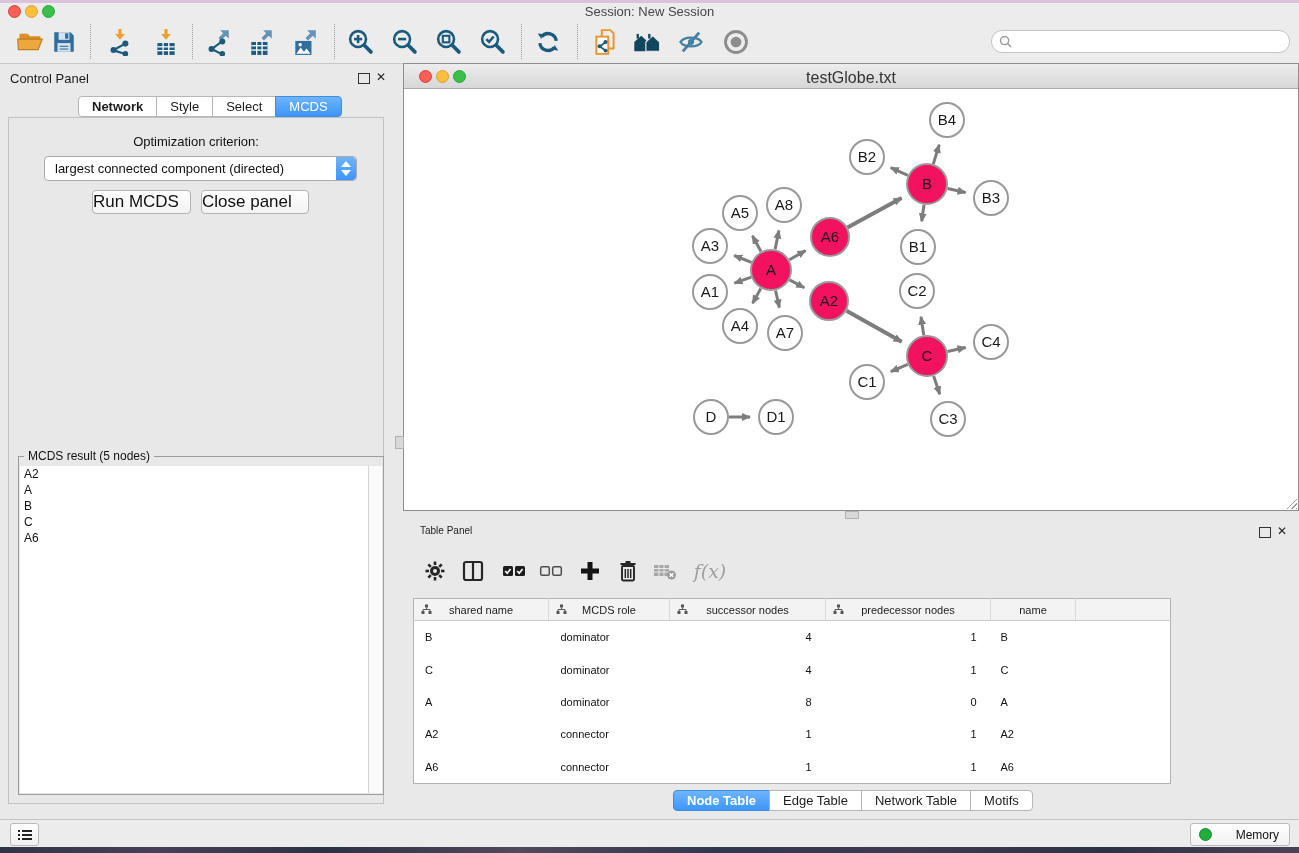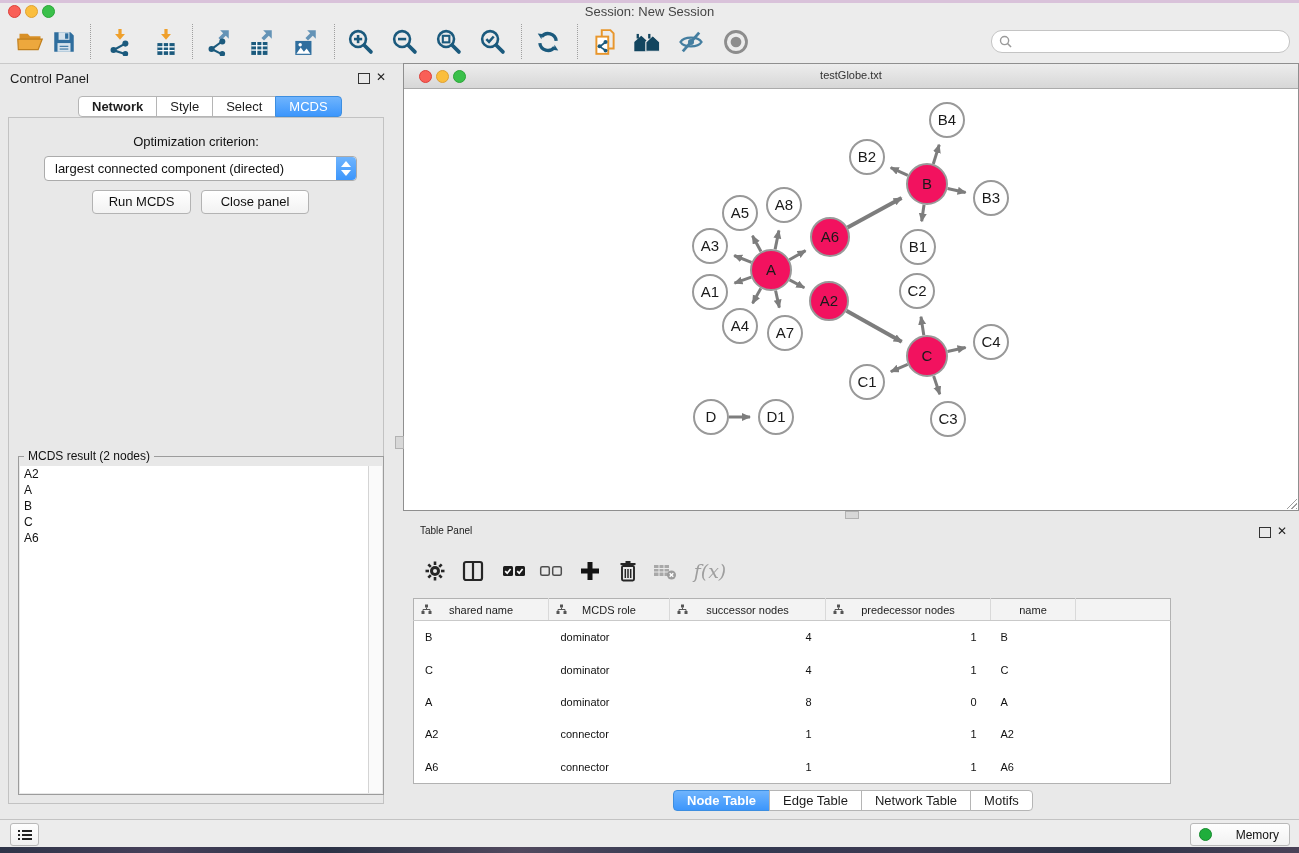--- a/index.html
+++ b/index.html
@@ -37,38 +37,38 @@
   .seg.sel{background:linear-gradient(#6fb4fd,#3c96fc);border-color:#3d8ee0;color:#fff;}
   #cp-body{position:absolute;left:8px;top:117px;width:374px;height:685px;border:1px solid #c2c2c2;background:#e8e8e8;}
   #opt-label{position:absolute;left:0;width:100%;top:16px;text-align:center;font-size:13px;color:#111;}
   #opt-select{position:absolute;left:35px;top:38px;width:311px;height:23px;background:#fff;border:1px solid #ababab;border-radius:4px;}
   #opt-select .val{position:absolute;left:10px;top:0;line-height:23px;font-size:13px;color:#111;white-space:nowrap;}
   #opt-select .stepper{position:absolute;right:0px;top:0px;width:20px;height:23px;border-radius:0 4px 4px 0;
       background:linear-gradient(#6fb4fd,#3c96fc);}
   .chev-up{position:absolute;left:5px;top:4px;width:0;height:0;border-left:5px solid transparent;border-right:5px solid transparent;border-bottom:6px solid #fff;}
   .chev-dn{position:absolute;left:5px;bottom:4px;width:0;height:0;border-left:5px solid transparent;border-right:5px solid transparent;border-top:6px solid #fff;}
   .pushbtn{position:absolute;height:22px;background:linear-gradient(#ffffff,#f2f2f2);border:1px solid #b3b3b3;border-radius:4px;
-      font-size:13px;color:#111;text-align:center;line-height:22px;}
+      font-size:17px;color:#111;line-height:22px;}
   #run-btn{left:83px;top:72px;width:97px;}
   #closep-btn{left:192px;top:72px;width:106px;}
   #mcds-fieldset{position:absolute;left:9px;top:338px;width:364px;height:337px;border:1px solid #9c9c9c;background:#e8e8e8;}
   #mcds-legend{position:absolute;left:5px;top:-8px;background:#e8e8e8;padding:0 4px;font-size:12px;color:#111;}
   #mcds-list{position:absolute;left:1px;top:9px;right:14px;bottom:1px;background:#fff;overflow:hidden;}
   #mcds-list div{font-size:12px;color:#111;line-height:16px;padding-left:4px;}
   #mcds-scroll{position:absolute;right:1px;top:9px;width:13px;bottom:1px;background:#fafafa;border-left:1px solid #d4d4d4;}
 
   
   #netwin{position:absolute;left:403px;top:63px;width:894px;height:446px;background:#fff;border:1px solid #8f8f8f;}
   #netwin-titlebar{position:absolute;left:0;top:0;right:0;height:24px;
       background:linear-gradient(#ededed,#d7d7d7);border-bottom:1px solid #ababab;}
   #netwin-titlebar .tl{top:6px;}
   #netwin-titlebar .tl1{left:15px;background:#f95f57;border:1px solid #dd3f39;}
   #netwin-titlebar .tl2{left:32px;background:#fbbe3d;border:1px solid #dfa133;}
   #netwin-titlebar .tl3{left:49px;background:#3ac04a;border:1px solid #2aa637;}
-  #netwin-titlebar .ttext{position:absolute;left:0;right:0;top:5px;text-align:center;font-size:11px;color:#333;}
+  #netwin-titlebar .ttext{position:absolute;left:0;right:0;top:5px;text-align:center;font-size:16px;color:#333;}
   #netcanvas{position:absolute;left:0;top:24px;}
   #resize-grip{position:absolute;right:1px;bottom:1px;width:13px;height:13px;
       background:repeating-linear-gradient(135deg,transparent 0 2px,#9d9d9d 2px 3px);
       clip-path:polygon(100% 0,100% 100%,0 100%);}
   .split-handle{position:absolute;background:#d8d8d8;border:1px solid #b2b2b2;}
   #split-left{left:395px;top:436px;width:7px;height:11px;}
   #split-bottom{left:845px;top:511px;width:12px;height:6px;}
 
   
   #tp-title{position:absolute;left:420px;top:525px;font-size:10px;color:#1d1d1d;}
@@ -286,21 +286,21 @@
       <div class="stepper">
         <div class="chev-up"></div>
         <div class="chev-dn"></div>
       </div>
     </div>
     <div id="opt-label">Optimization criterion:</div>
     <div id="run-btn" class="pushbtn">Run MCDS</div>
     <div id="closep-btn" class="pushbtn">Close panel</div>
 
     <div id="mcds-fieldset">
-      <div id="mcds-legend">MCDS result (2 nodes)</div>
+      <div id="mcds-legend">MCDS result (5 nodes)</div>
       <div id="mcds-list">
           <div>A2</div>
           <div>A</div>
           <div>B</div>
           <div>C</div>
           <div>A6</div>
         </div>
       <div id="mcds-scroll"></div>
     </div>
   </div>

